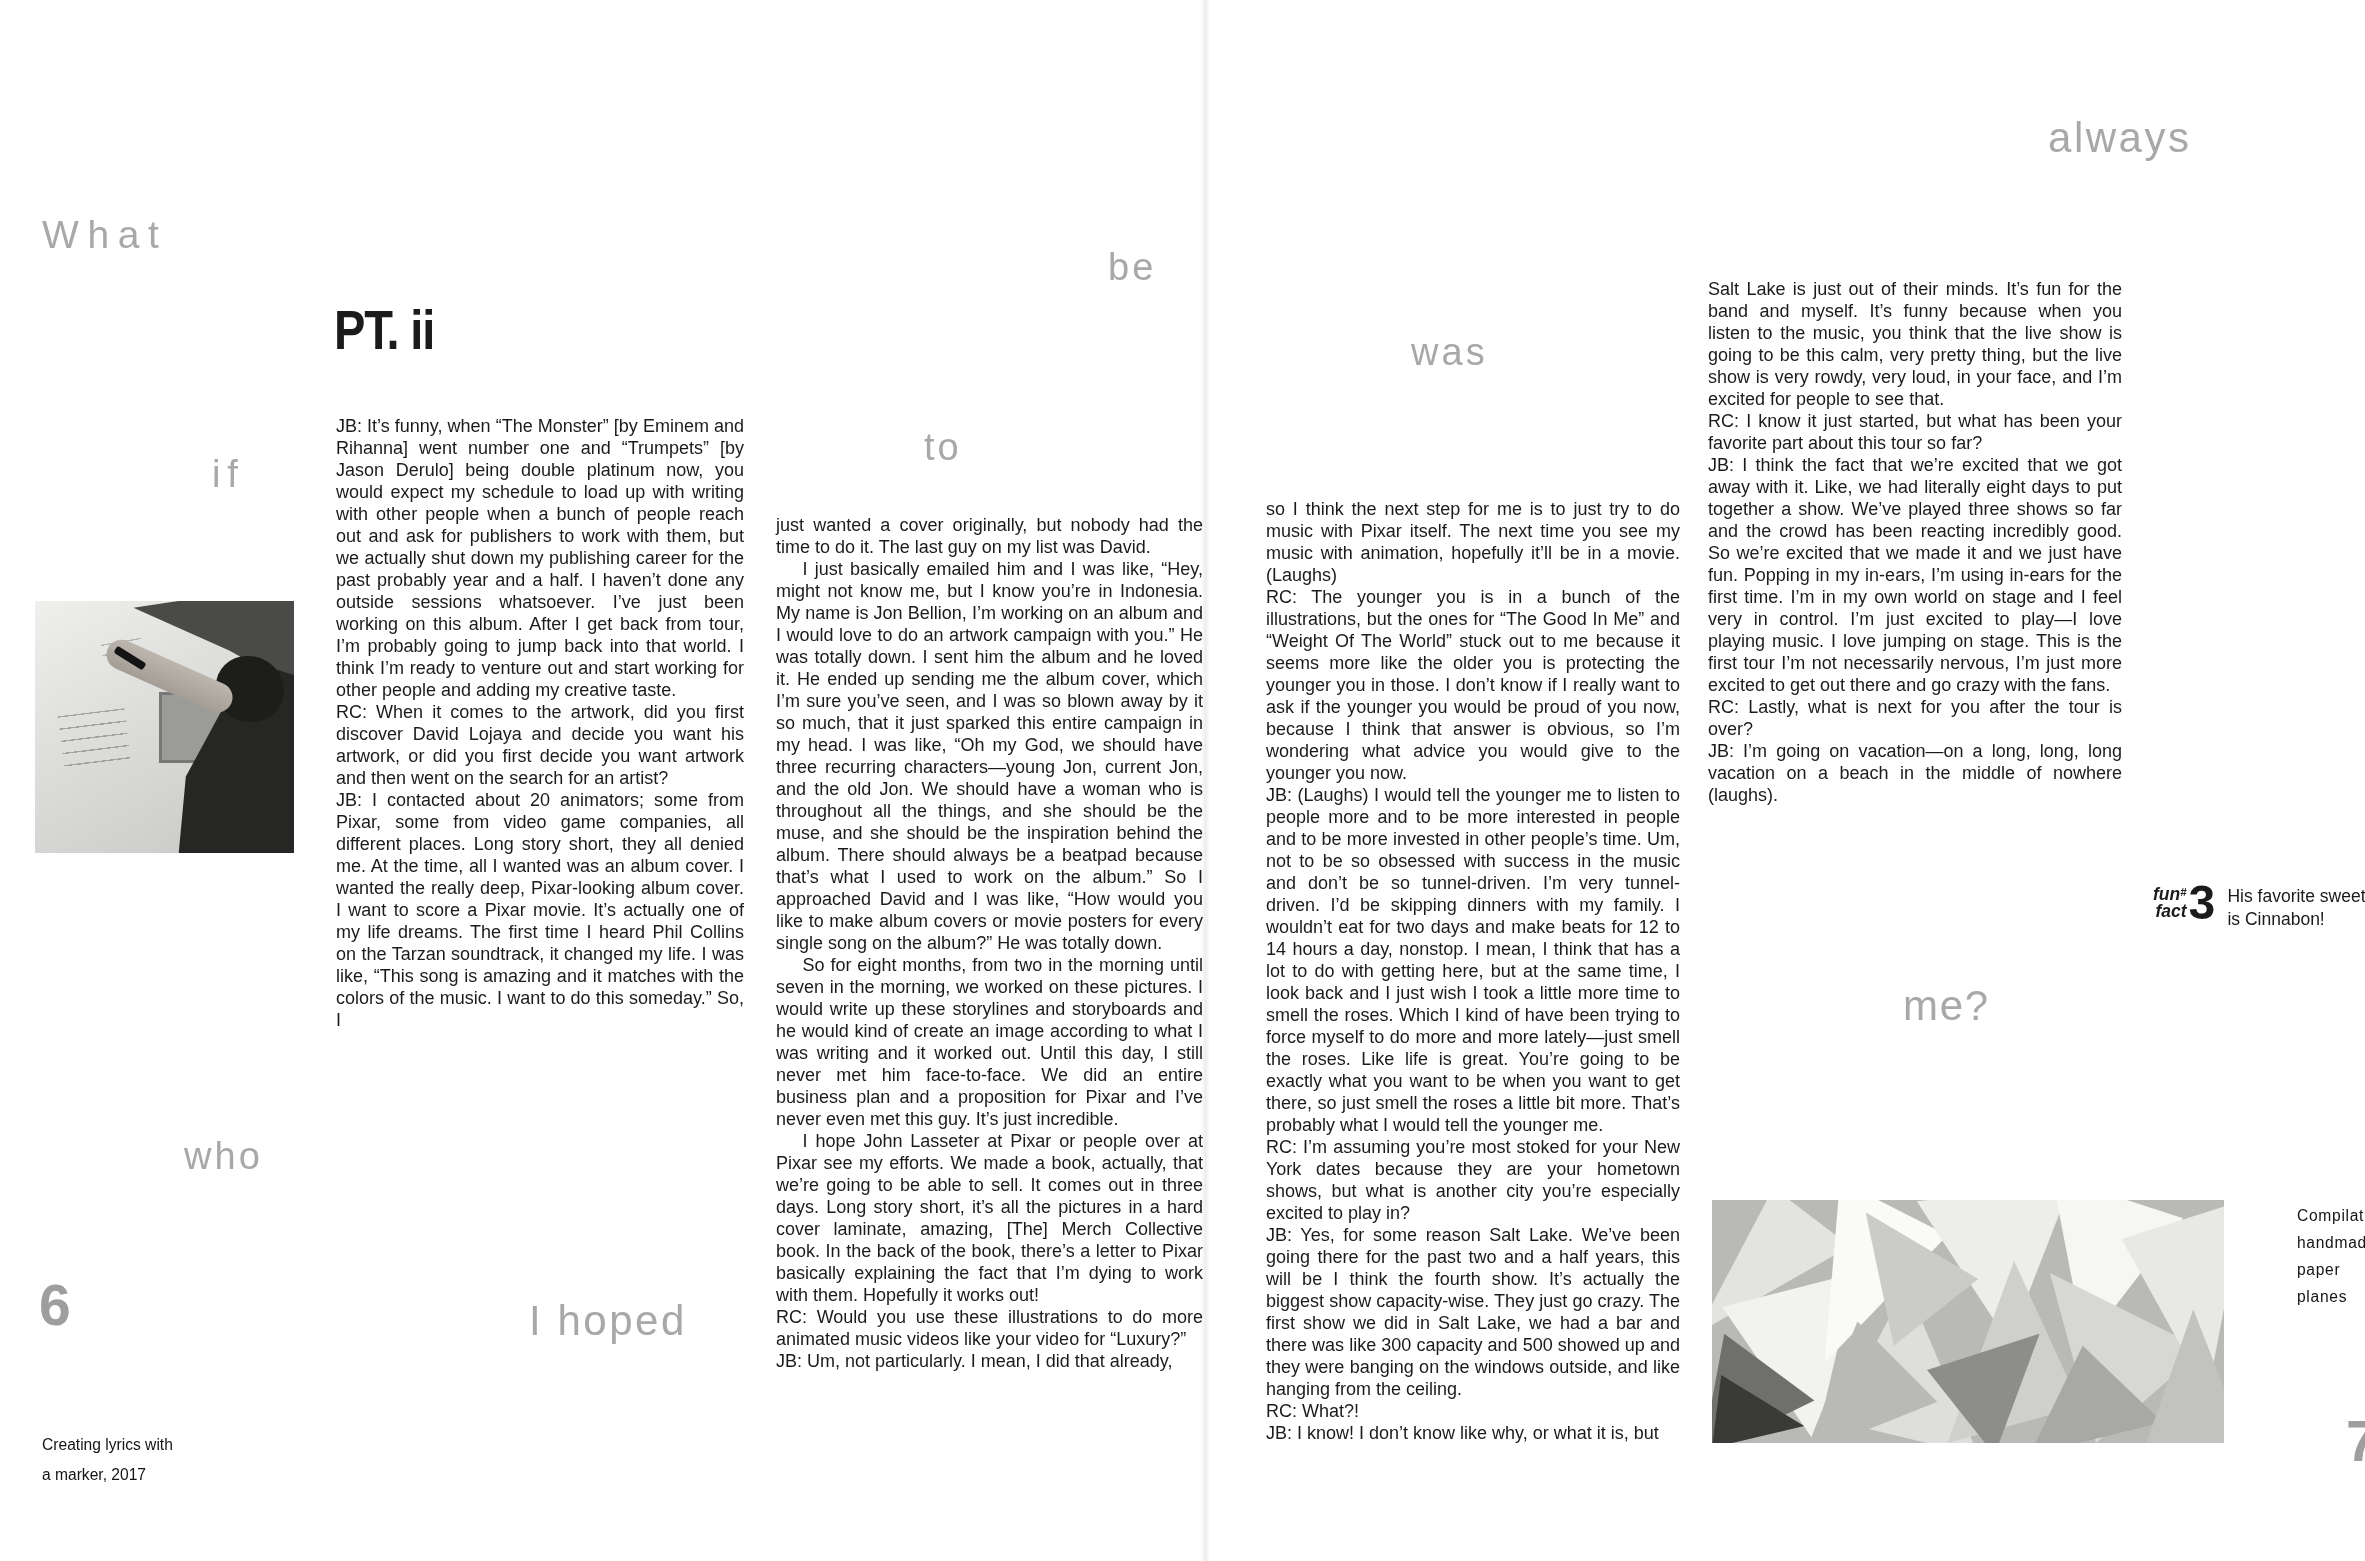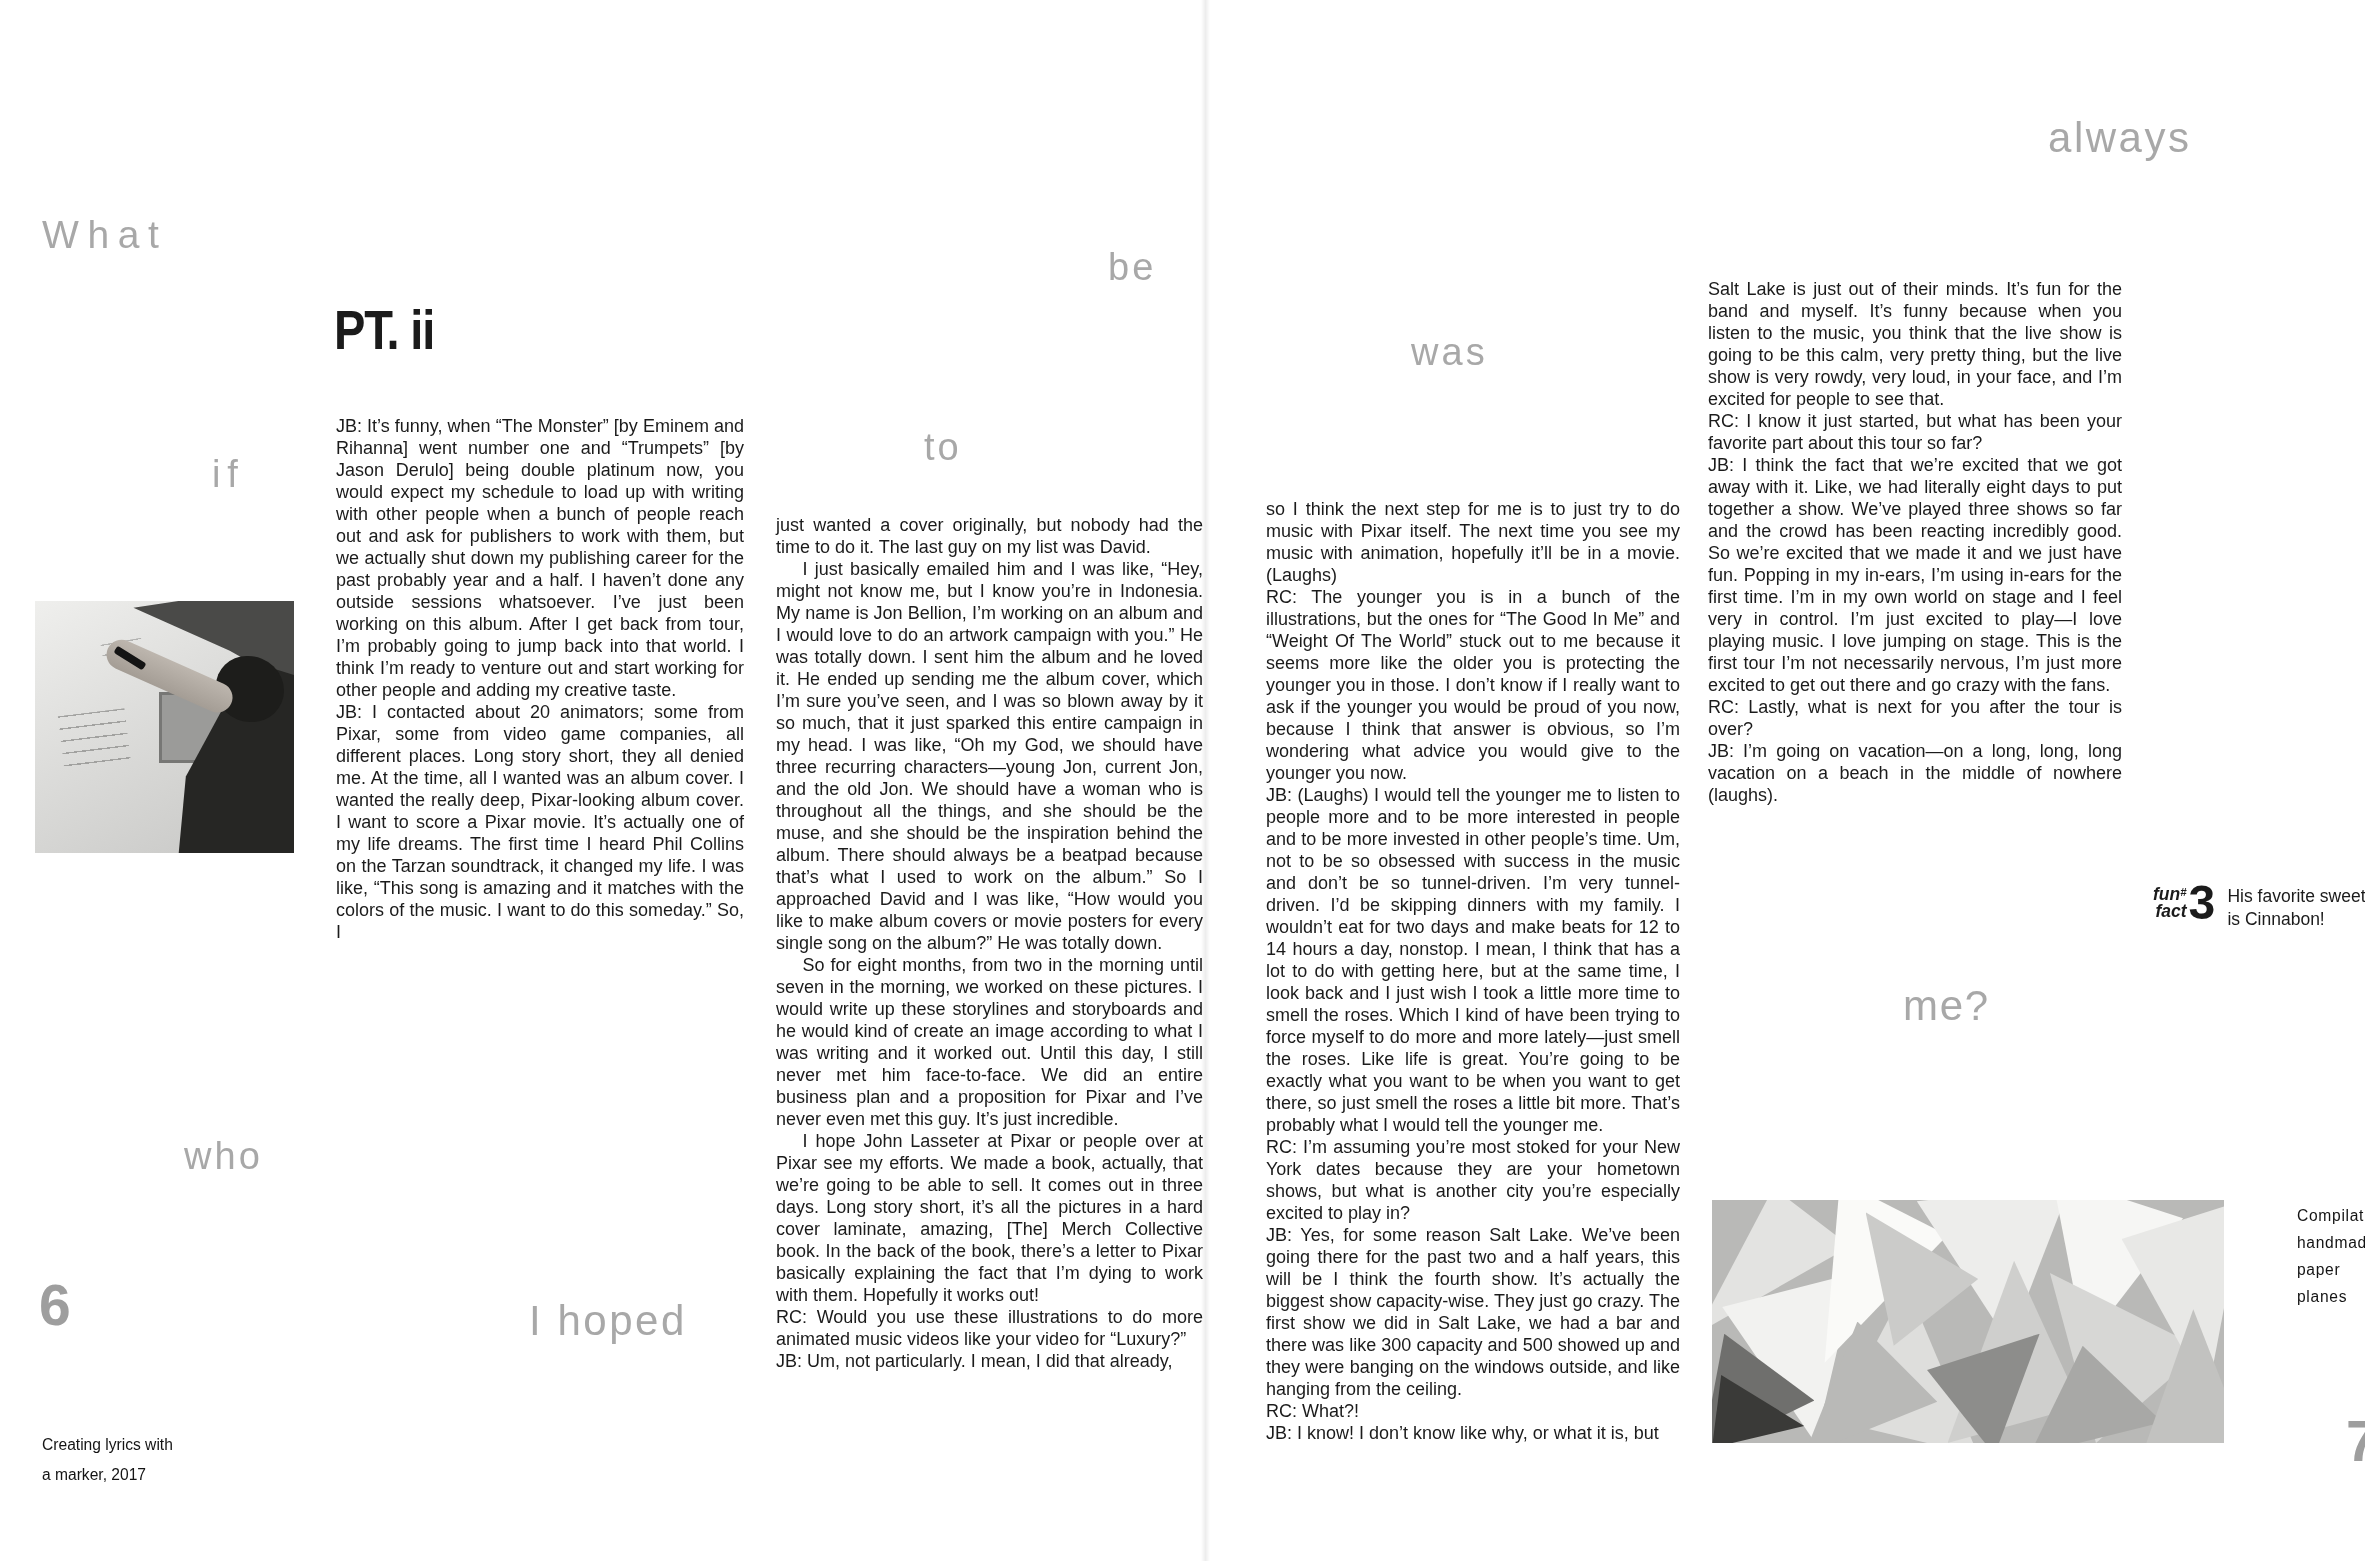--- a/index.html
+++ b/index.html
@@ -87,20 +87,21 @@
   <div id="deco-was" class="abs deco">was</div>
   <div id="deco-who" class="abs deco">who</div>
   <div id="deco-ihoped" class="abs deco">I hoped</div>
   <div id="deco-me" class="abs deco">me?</div>
   <div id="deco-always" class="abs deco">always</div>
 
   <div id="part-heading" class="abs">PT. ii</div>
 
   <div id="col-1" class="abs col">
       <p class="para"><strong>JB:</strong> It’s funny, when “The Monster” [by Eminem and Rihanna] went number one and “Trumpets” [by Jason Derulo] being double platinum now, you would expect my schedule to load up with writing with other people when a bunch of people reach out and ask for publishers to work with them, but we actually shut down my publishing career for the past probably year and a half. I haven’t done any outside sessions whatsoever. I’ve just been working on this album. After I get back from tour, I’m probably going to jump back into that world. I think I’m ready to venture out and start working for other people and adding my creative taste.</p>
+      <p class="para"><strong>RC:</strong> When it comes to the artwork, did you first discover David Lojaya and decide you want his artwork, or did you first decide you want artwork and then went on the search for an artist?</p>
       <p class="para"><strong>JB:</strong> I contacted about 20 animators; some from Pixar, some from video game companies, all different places. Long story short, they all denied me. At the time, all I wanted was an album cover. I wanted the really deep, Pixar-looking album cover. I want to score a Pixar movie. It’s actually one of my life dreams. The first time I heard Phil Collins on the Tarzan soundtrack, it changed my life. I was like, “This song is amazing and it matches with the colors of the music. I want to do this someday.” So, I</p>
     </div>
   <div id="col-2" class="abs col">
       <p class="para">just wanted a cover originally, but nobody had the time to do it. The last guy on my list was David.</p>
       <p class="para indent">I just basically emailed him and I was like, “Hey, might not know me, but I know you’re in Indonesia. My name is Jon Bellion, I’m working on an album and I would love to do an artwork campaign with you.” He was totally down. I sent him the album and he loved it. He ended up sending me the album cover, which I’m sure you’ve seen, and I was so blown away by it so much, that it just sparked this entire campaign in my head. I was like, “Oh my God, we should have three recurring characters—young Jon, current Jon, and the old Jon. We should have a woman who is throughout all the things, and she should be the muse, and she should be the inspiration behind the album. There should always be a beatpad because that’s what I used to work on the album.” So I approached David and I was like, “How would you like to make album covers or movie posters for every single song on the album?” He was totally down.</p>
       <p class="para indent">So for eight months, from two in the morning until seven in the morning, we worked on these pictures. I would write up these storylines and storyboards and he would kind of create an image according to what I was writing and it worked out. Until this day, I still never met him face-to-face. We did an entire business plan and a proposition for Pixar and I’ve never even met this guy. It’s just incredible.</p>
       <p class="para indent">I hope John Lasseter at Pixar or people over at Pixar see my efforts. We made a book, actually, that we’re going to be able to sell. It comes out in three days. Long story short, it’s all the pictures in a hard cover laminate, amazing, [The] Merch Collective book. In the back of the book, there’s a letter to Pixar basically explaining the fact that I’m dying to work with them. Hopefully it works out!</p>
       <p class="para"><strong>RC:</strong> Would you use these illustrations to do more animated music videos like your video for “Luxury?”</p>
       <p class="para"><strong>JB:</strong> Um, not particularly. I mean, I did that already,</p>
     </div>

